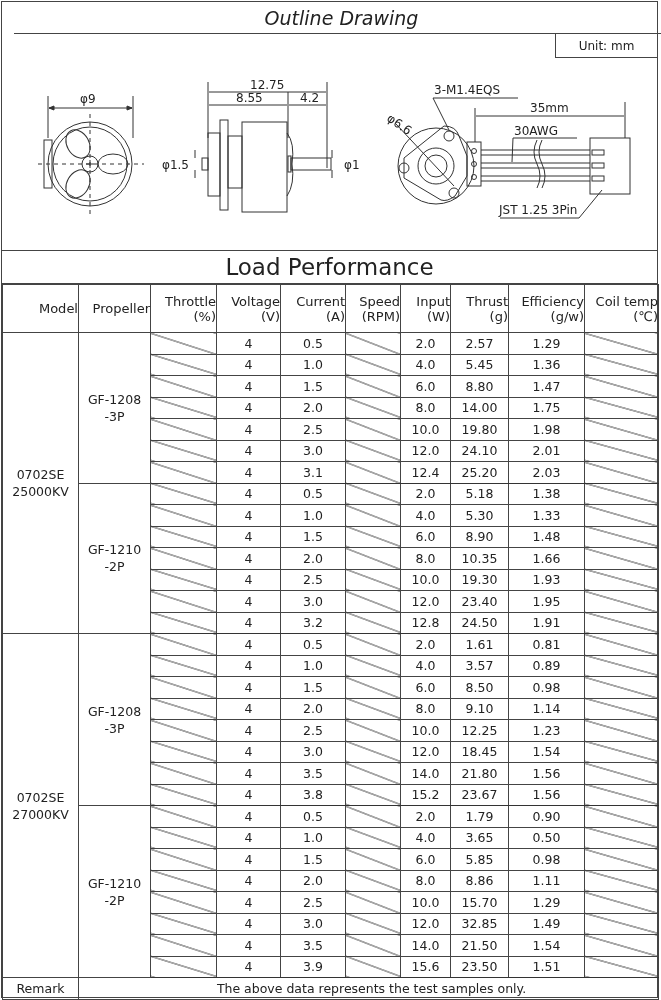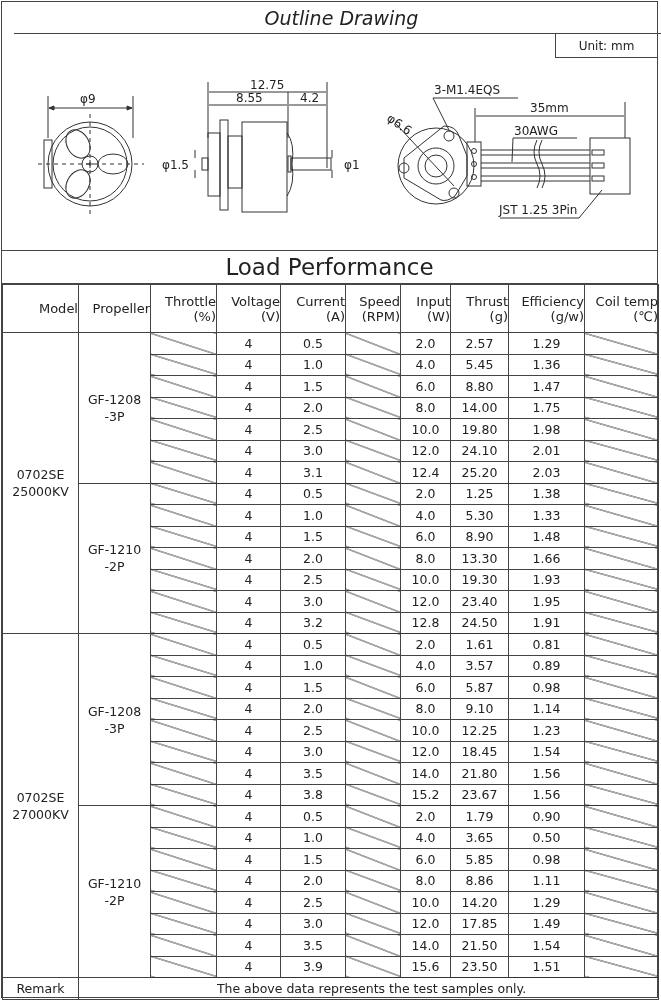--- a/index.html
+++ b/index.html
@@ -226,21 +226,21 @@
           <td>2.03</td>
           <td class="slash"></td>
         </tr>
         <tr>
           <td class="prop-cell" rowspan="7"><span>GF-1210</span><br><span>-2P</span></td>
           <td class="slash"></td>
           <td>4</td>
           <td>0.5</td>
           <td class="slash"></td>
           <td>2.0</td>
-          <td>1.25</td>
+          <td>5.18</td>
           <td>1.38</td>
           <td class="slash"></td>
         </tr>
         <tr>
           <td class="slash"></td>
           <td>4</td>
           <td>1.0</td>
           <td class="slash"></td>
           <td>4.0</td>
           <td>5.30</td>
@@ -256,21 +256,21 @@
           <td>8.90</td>
           <td>1.48</td>
           <td class="slash"></td>
         </tr>
         <tr>
           <td class="slash"></td>
           <td>4</td>
           <td>2.0</td>
           <td class="slash"></td>
           <td>8.0</td>
-          <td>13.30</td>
+          <td>10.35</td>
           <td>1.66</td>
           <td class="slash"></td>
         </tr>
         <tr>
           <td class="slash"></td>
           <td>4</td>
           <td>2.5</td>
           <td class="slash"></td>
           <td>10.0</td>
           <td>19.30</td>
@@ -318,21 +318,21 @@
           <td>3.57</td>
           <td>0.89</td>
           <td class="slash"></td>
         </tr>
         <tr>
           <td class="slash"></td>
           <td>4</td>
           <td>1.5</td>
           <td class="slash"></td>
           <td>6.0</td>
-          <td>5.87</td>
+          <td>8.50</td>
           <td>0.98</td>
           <td class="slash"></td>
         </tr>
         <tr>
           <td class="slash"></td>
           <td>4</td>
           <td>2.0</td>
           <td class="slash"></td>
           <td>8.0</td>
           <td>9.10</td>
@@ -419,31 +419,31 @@
           <td>8.86</td>
           <td>1.11</td>
           <td class="slash"></td>
         </tr>
         <tr>
           <td class="slash"></td>
           <td>4</td>
           <td>2.5</td>
           <td class="slash"></td>
           <td>10.0</td>
-          <td>14.20</td>
+          <td>15.70</td>
           <td>1.29</td>
           <td class="slash"></td>
         </tr>
         <tr>
           <td class="slash"></td>
           <td>4</td>
           <td>3.0</td>
           <td class="slash"></td>
           <td>12.0</td>
-          <td>17.85</td>
+          <td>32.85</td>
           <td>1.49</td>
           <td class="slash"></td>
         </tr>
         <tr>
           <td class="slash"></td>
           <td>4</td>
           <td>3.5</td>
           <td class="slash"></td>
           <td>14.0</td>
           <td>21.50</td>

